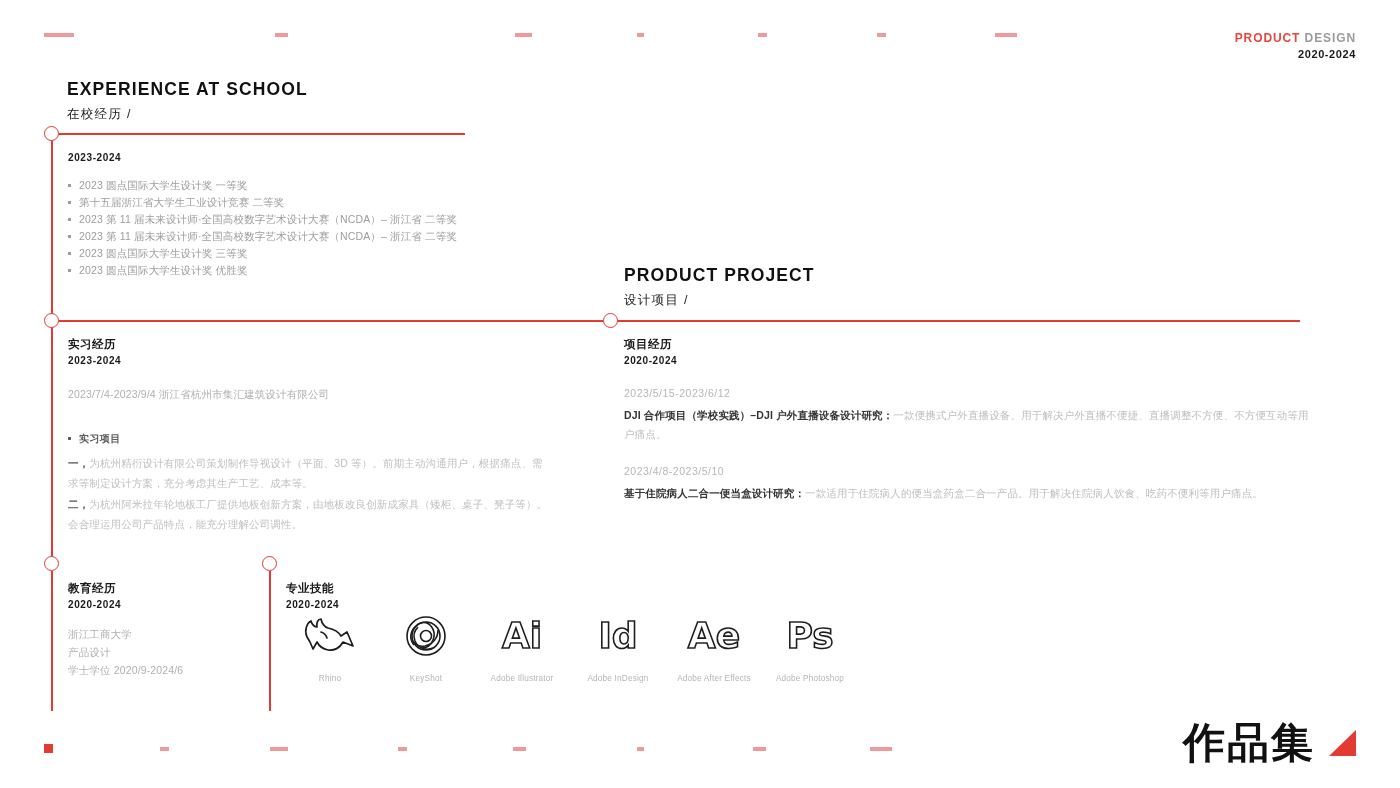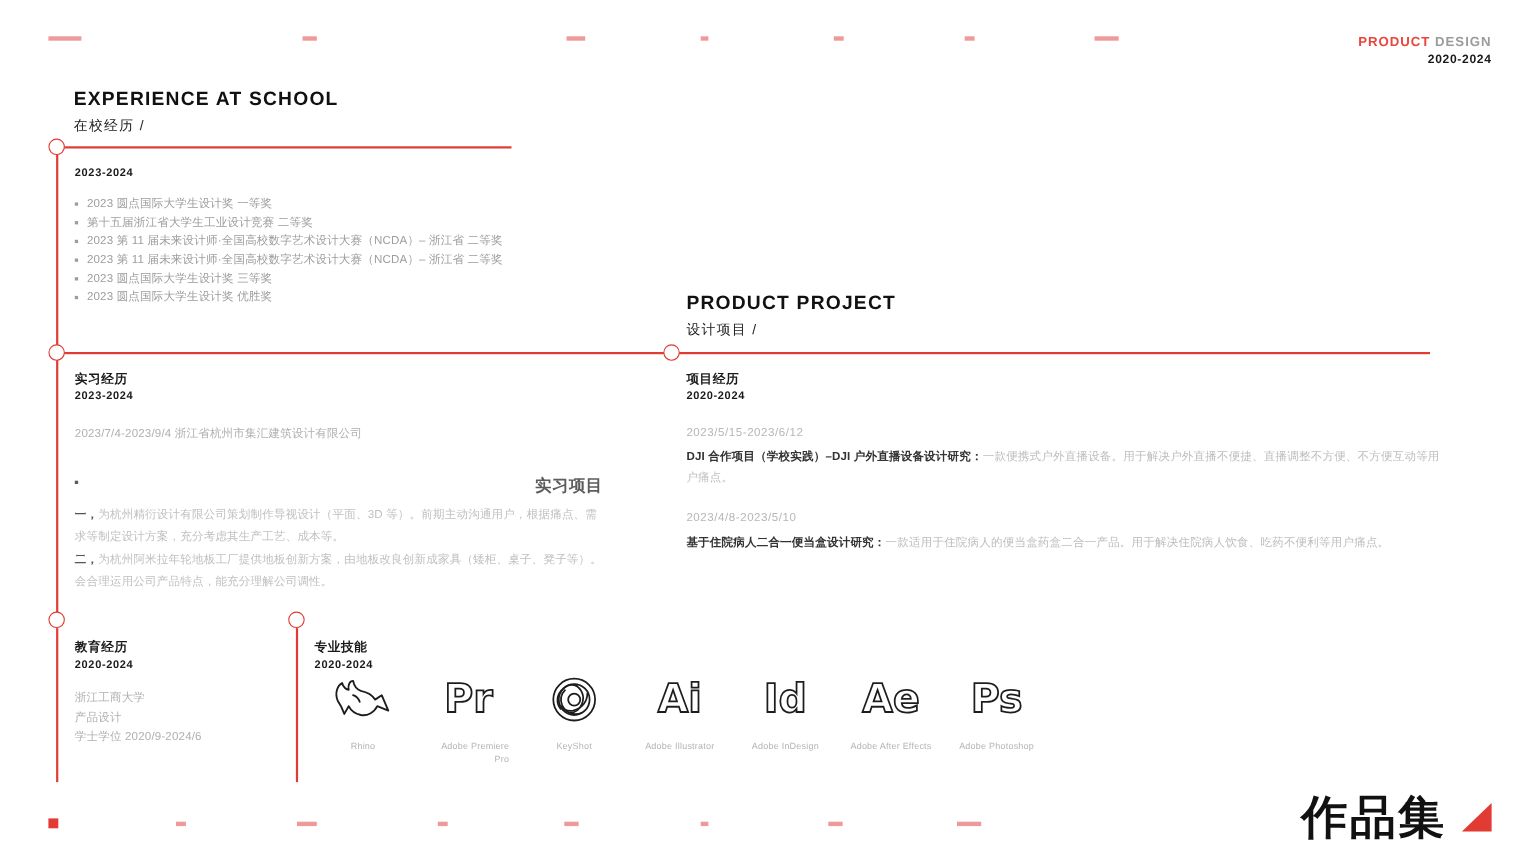--- a/index.html
+++ b/index.html
@@ -129,27 +129,26 @@
     line-height: 1.7;
     letter-spacing: 0.15px;
   }
   .body-txt {
     font-size: 10.5px;
     color: #c0c0c0;
     line-height: 1.95;
     letter-spacing: 0.15px;
   }
   .sub-head {
-    font-size: 15px;
+    font-size: 10px;
     font-weight: 700;
     color: #5c5c5c;
     position: relative;
     padding-left: 11px;
     letter-spacing: 0.4px;
-    text-align: right;
   }
   .sub-head::before {
     content: "";
     position: absolute;
     left: 0; top: 5px;
     width: 3px; height: 3px;
     background: #5c5c5c;
   }
   .para-lead { font-weight: 700; color: #555; }
 
@@ -347,26 +346,20 @@
     <div class="skill">
       <div class="glyph">
         <svg width="62" height="42" viewBox="0 0 62 42" fill="none" stroke="#1d1d1d" stroke-width="1.7" stroke-linejoin="round" stroke-linecap="round">
           <path d="M8 22 C5 15 8 8 12 6 C13 10 16 12 18 12 C17 8 19 4 22 4 C23 9 26 12 29 13 C34 14 39 16 42 21 L48 17 L54 31 L44 27 C41 33 35 36 29 35 C24 34 20 31 18 27 L14 34 L11 27 L8 22 Z"></path>
           <path d="M22 17 C25 18 27 20 28 23"></path>
         </svg>
       </div>
       <div class="cap">Rhino</div>
     </div>
 
-    <div class="skill">
-      <div class="glyph">
-        <span class="outline-txt">Pr</span>
-      </div>
-      <div class="cap">Adobe Premiere Pro</div>
-    </div>
 
     <div class="skill">
       <div class="glyph">
         <svg width="42" height="42" viewBox="0 0 42 42" fill="none" stroke="#1d1d1d" stroke-width="1.6">
           <circle cx="21" cy="21" r="19"></circle>
           <circle cx="21" cy="21" r="14"></circle>
           <path d="M21 7 C28 11 31 18 28 25 C26 30 22 33 17 33"></path>
           <path d="M33 15 C33 23 28 29 20 31 C15 32 10 30 8 26"></path>
           <path d="M28 33 C21 36 13 33 10 26 C8 21 9 16 13 12"></path>
           <path d="M9 30 C4 24 5 16 11 11 C15 7 20 7 24 9"></path>

